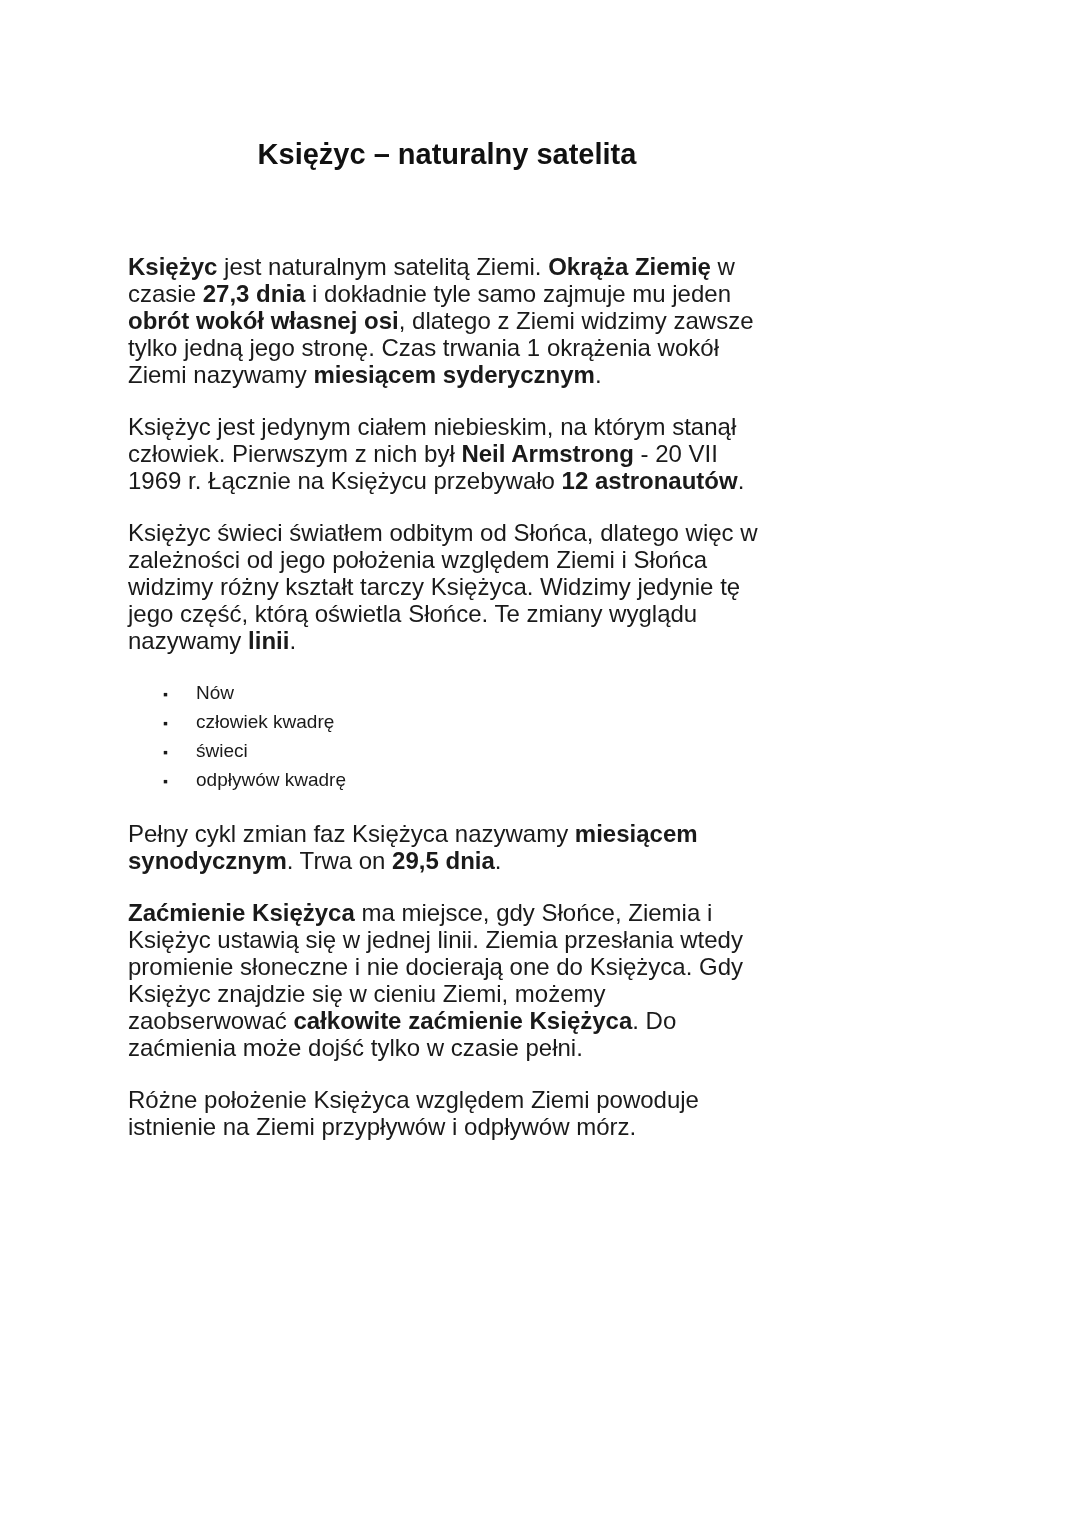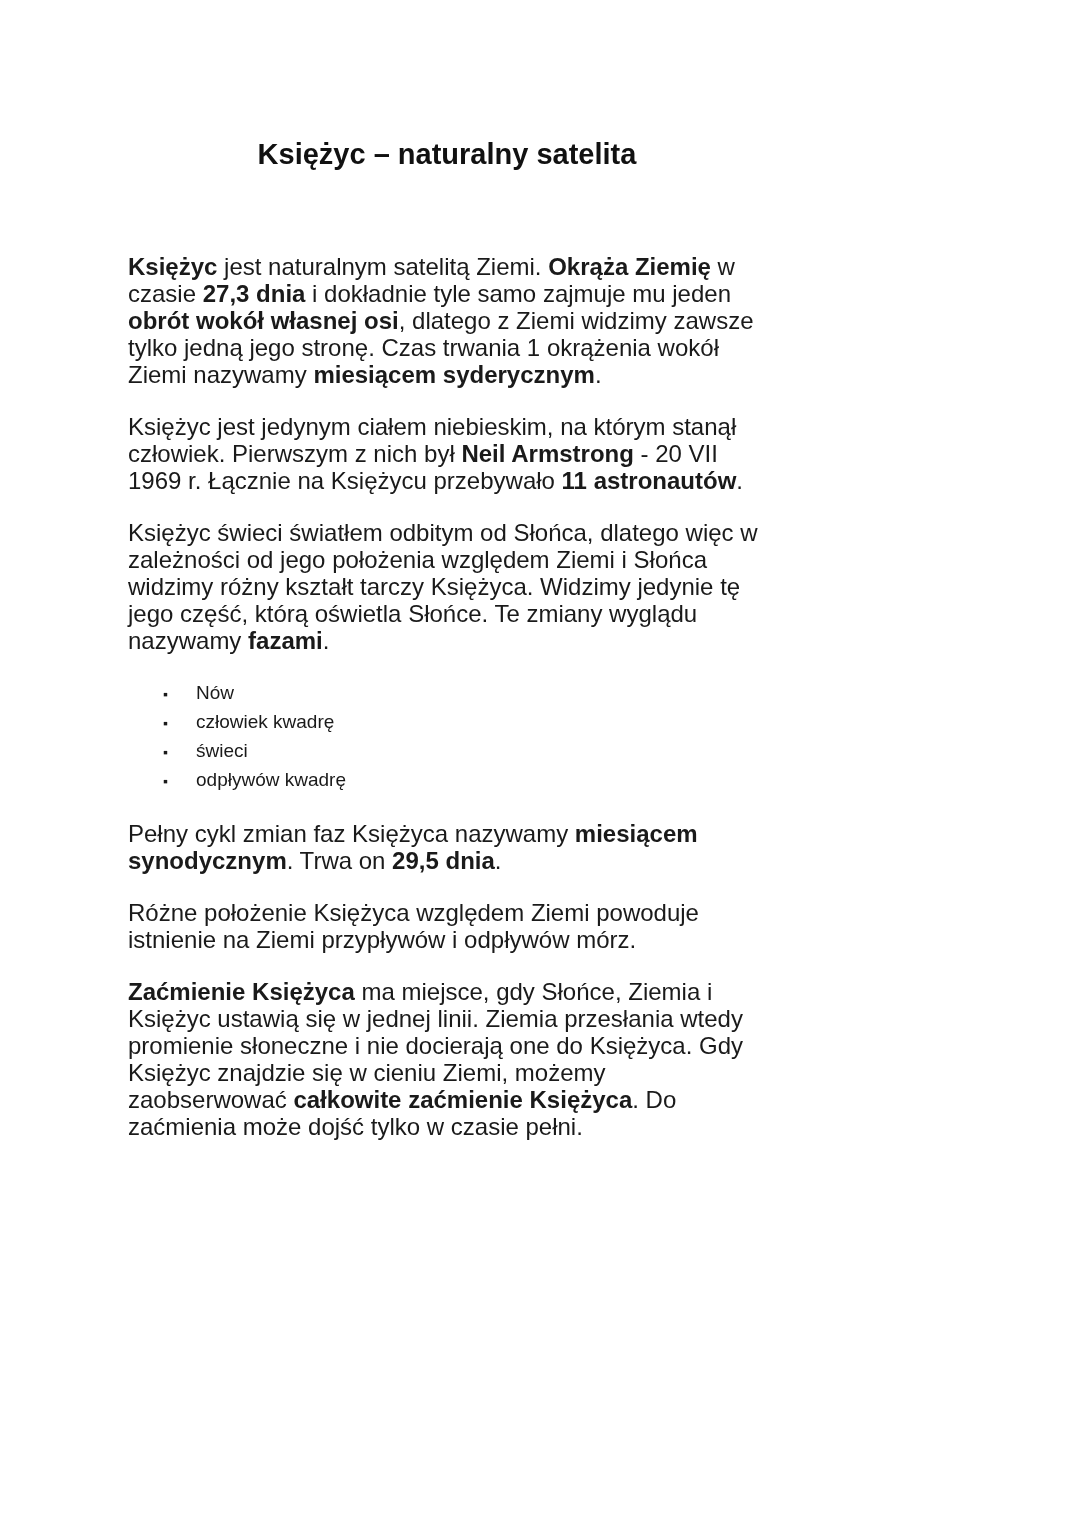--- a/index.html
+++ b/index.html
@@ -61,37 +61,37 @@
     display: inline-block;
   }
 </style>
 </head>
 <body>
 
 <div class="page">
   <h1 class="title">Księżyc – naturalny satelita</h1>
   <div class="body">
       <p class="para"><strong>Księżyc</strong><span> jest naturalnym satelitą Ziemi. </span><strong>Okrąża Ziemię</strong><span> w czasie </span><strong>27,3 dnia</strong><span> i dokładnie tyle samo zajmuje mu jeden </span><strong>obrót wokół własnej osi</strong><span>, dlatego z Ziemi widzimy zawsze tylko jedną jego stronę. Czas trwania 1 okrążenia wokół Ziemi nazywamy </span><strong>miesiącem syderycznym</strong><span>.</span></p>
-      <p class="para"><span>Księżyc jest jedynym ciałem niebieskim, na którym stanął człowiek. Pierwszym z nich był </span><strong>Neil Armstrong</strong><span> - 20 VII 1969 r. Łącznie na Księżycu przebywało </span><strong>11 astronautów</strong><span>.</span></p>
-      <p class="para"><span>Księżyc świeci światłem odbitym od Słońca, dlatego więc w zależności od jego położenia względem Ziemi i Słońca widzimy różny kształt tarczy Księżyca. Widzimy jedynie tę jego część, którą oświetla Słońce. Te zmiany wyglądu nazywamy </span><strong>fazami</strong><span>.</span></p>
+      <p class="para"><span>Księżyc jest jedynym ciałem niebieskim, na którym stanął człowiek. Pierwszym z nich był </span><strong>Neil Armstrong</strong><span> - 20 VII 1969 r. Łącznie na Księżycu przebywało </span><strong>12 astronautów</strong><span>.</span></p>
+      <p class="para"><span>Księżyc świeci światłem odbitym od Słońca, dlatego więc w zależności od jego położenia względem Ziemi i Słońca widzimy różny kształt tarczy Księżyca. Widzimy jedynie tę jego część, którą oświetla Słońce. Te zmiany wyglądu nazywamy </span><strong>linii</strong><span>.</span></p>
       <ul class="bullet-list">
         <li class="list-item">
           <span class="bullet">▪</span>
           <span class="item-text">Nów</span>
         </li>
         <li class="list-item">
           <span class="bullet">▪</span>
           <span class="item-text">człowiek kwadrę</span>
         </li>
         <li class="list-item">
           <span class="bullet">▪</span>
           <span class="item-text">świeci</span>
         </li>
         <li class="list-item">
           <span class="bullet">▪</span>
           <span class="item-text">odpływów kwadrę</span>
         </li>
       </ul>
       <p class="para"><span>Pełny cykl zmian faz Księżyca nazywamy </span><strong>miesiącem synodycznym</strong><span>. Trwa on </span><strong>29,5 dnia</strong><span>.</span></p>
+      <p class="para"><strong>Zaćmienie Księżyca</strong><span> ma miejsce, gdy Słońce, Ziemia i Księżyc ustawią się w jednej linii. Ziemia przesłania wtedy promienie słoneczne i nie docierają one do Księżyca. Gdy Księżyc znajdzie się w cieniu Ziemi, możemy zaobserwować </span><strong>całkowite zaćmienie Księżyca</strong><span>. Do zaćmienia może dojść tylko w czasie pełni.</span></p>
       <p class="para"><span>Różne położenie Księżyca względem Ziemi powoduje istnienie na Ziemi przypływów i odpływów mórz.</span></p>
-      <p class="para"><strong>Zaćmienie Księżyca</strong><span> ma miejsce, gdy Słońce, Ziemia i Księżyc ustawią się w jednej linii. Ziemia przesłania wtedy promienie słoneczne i nie docierają one do Księżyca. Gdy Księżyc znajdzie się w cieniu Ziemi, możemy zaobserwować </span><strong>całkowite zaćmienie Księżyca</strong><span>. Do zaćmienia może dojść tylko w czasie pełni.</span></p>
     </div>
 </div>
 
 </body></html>

